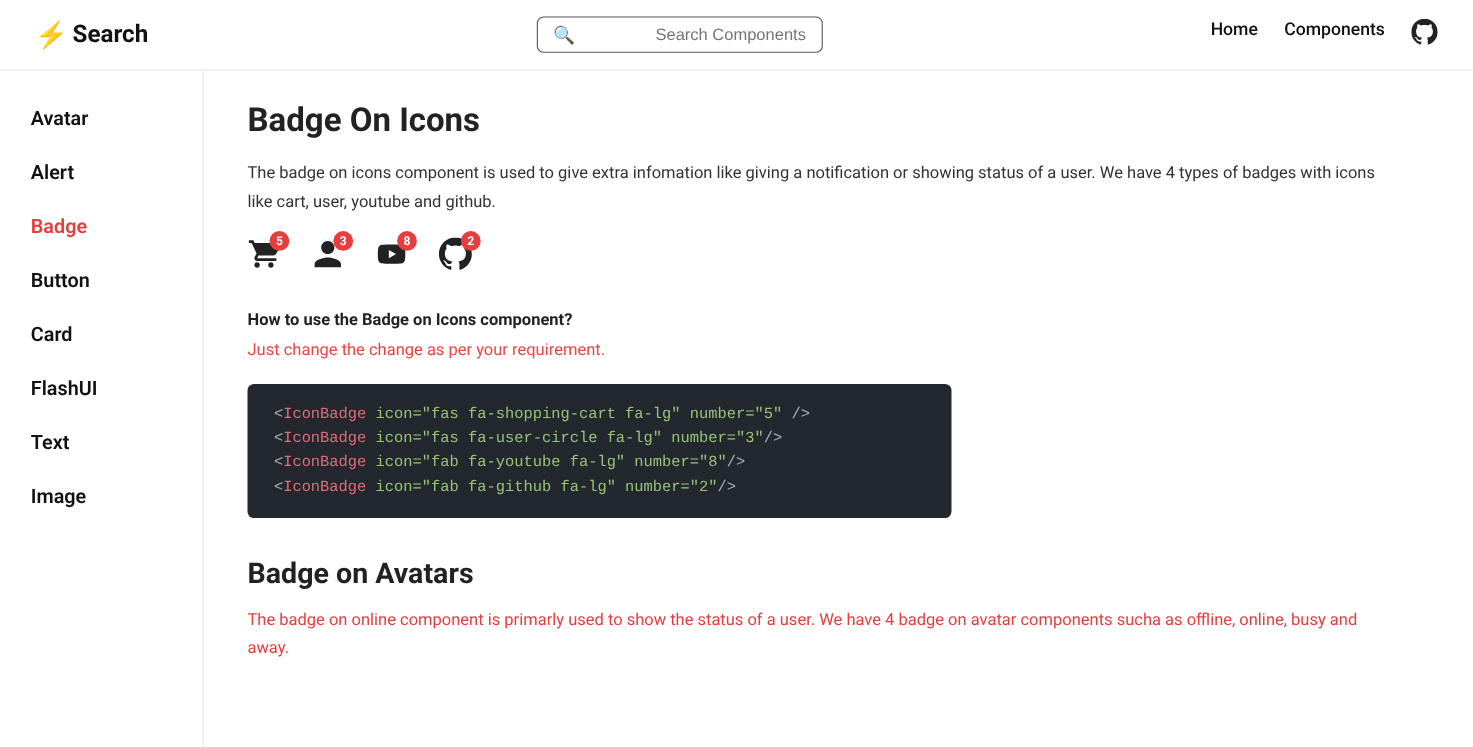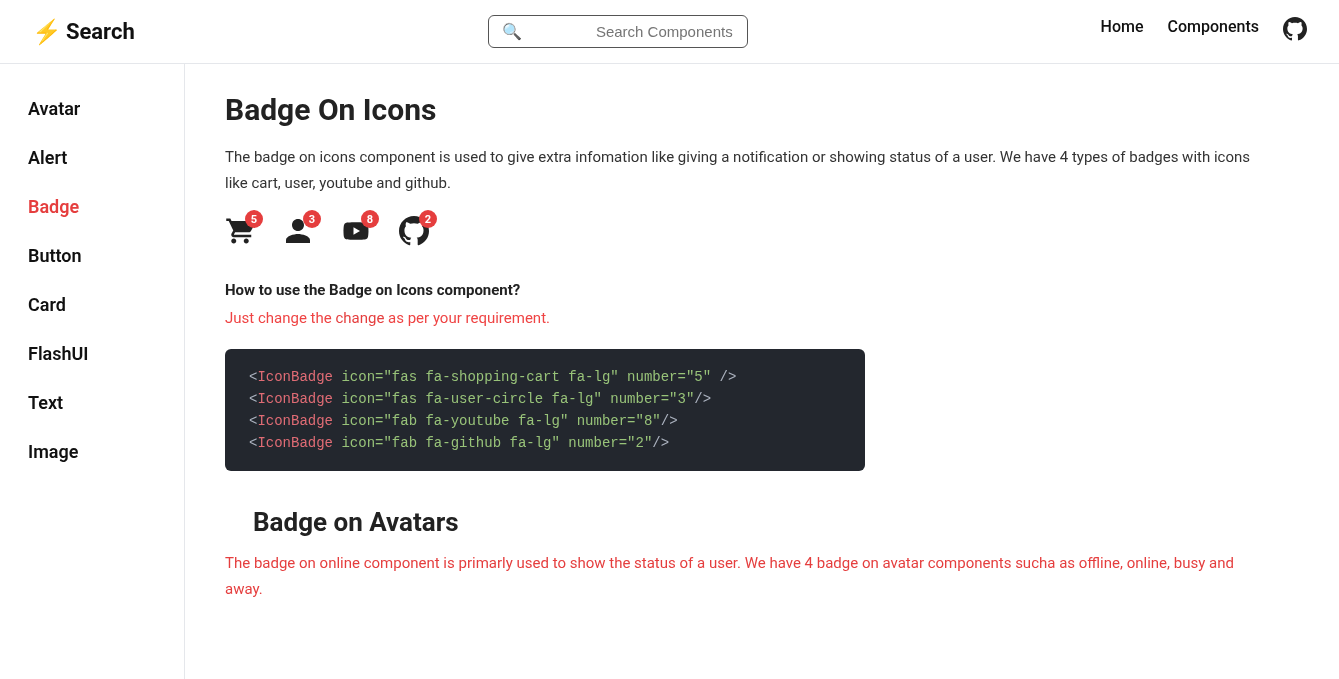--- a/index.html
+++ b/index.html
@@ -176,21 +176,20 @@
     .code-tag { color: #abb2bf; }
     .code-attr { color: #98c379; }
     .code-val { color: #98c379; }
     .code-component { color: #e06c75; }
 
     
     .section-title2 {
       font-size: 26px;
       font-weight: 700;
       margin-bottom: 14px;
-      margin-left: 28px;
     }
     .description2 {
       font-size: 15px;
       line-height: 1.7;
       color: #333;
       max-width: 1050px;
     }
     .description2 span { color: #e53e3e; }
   </style>
 </head>

